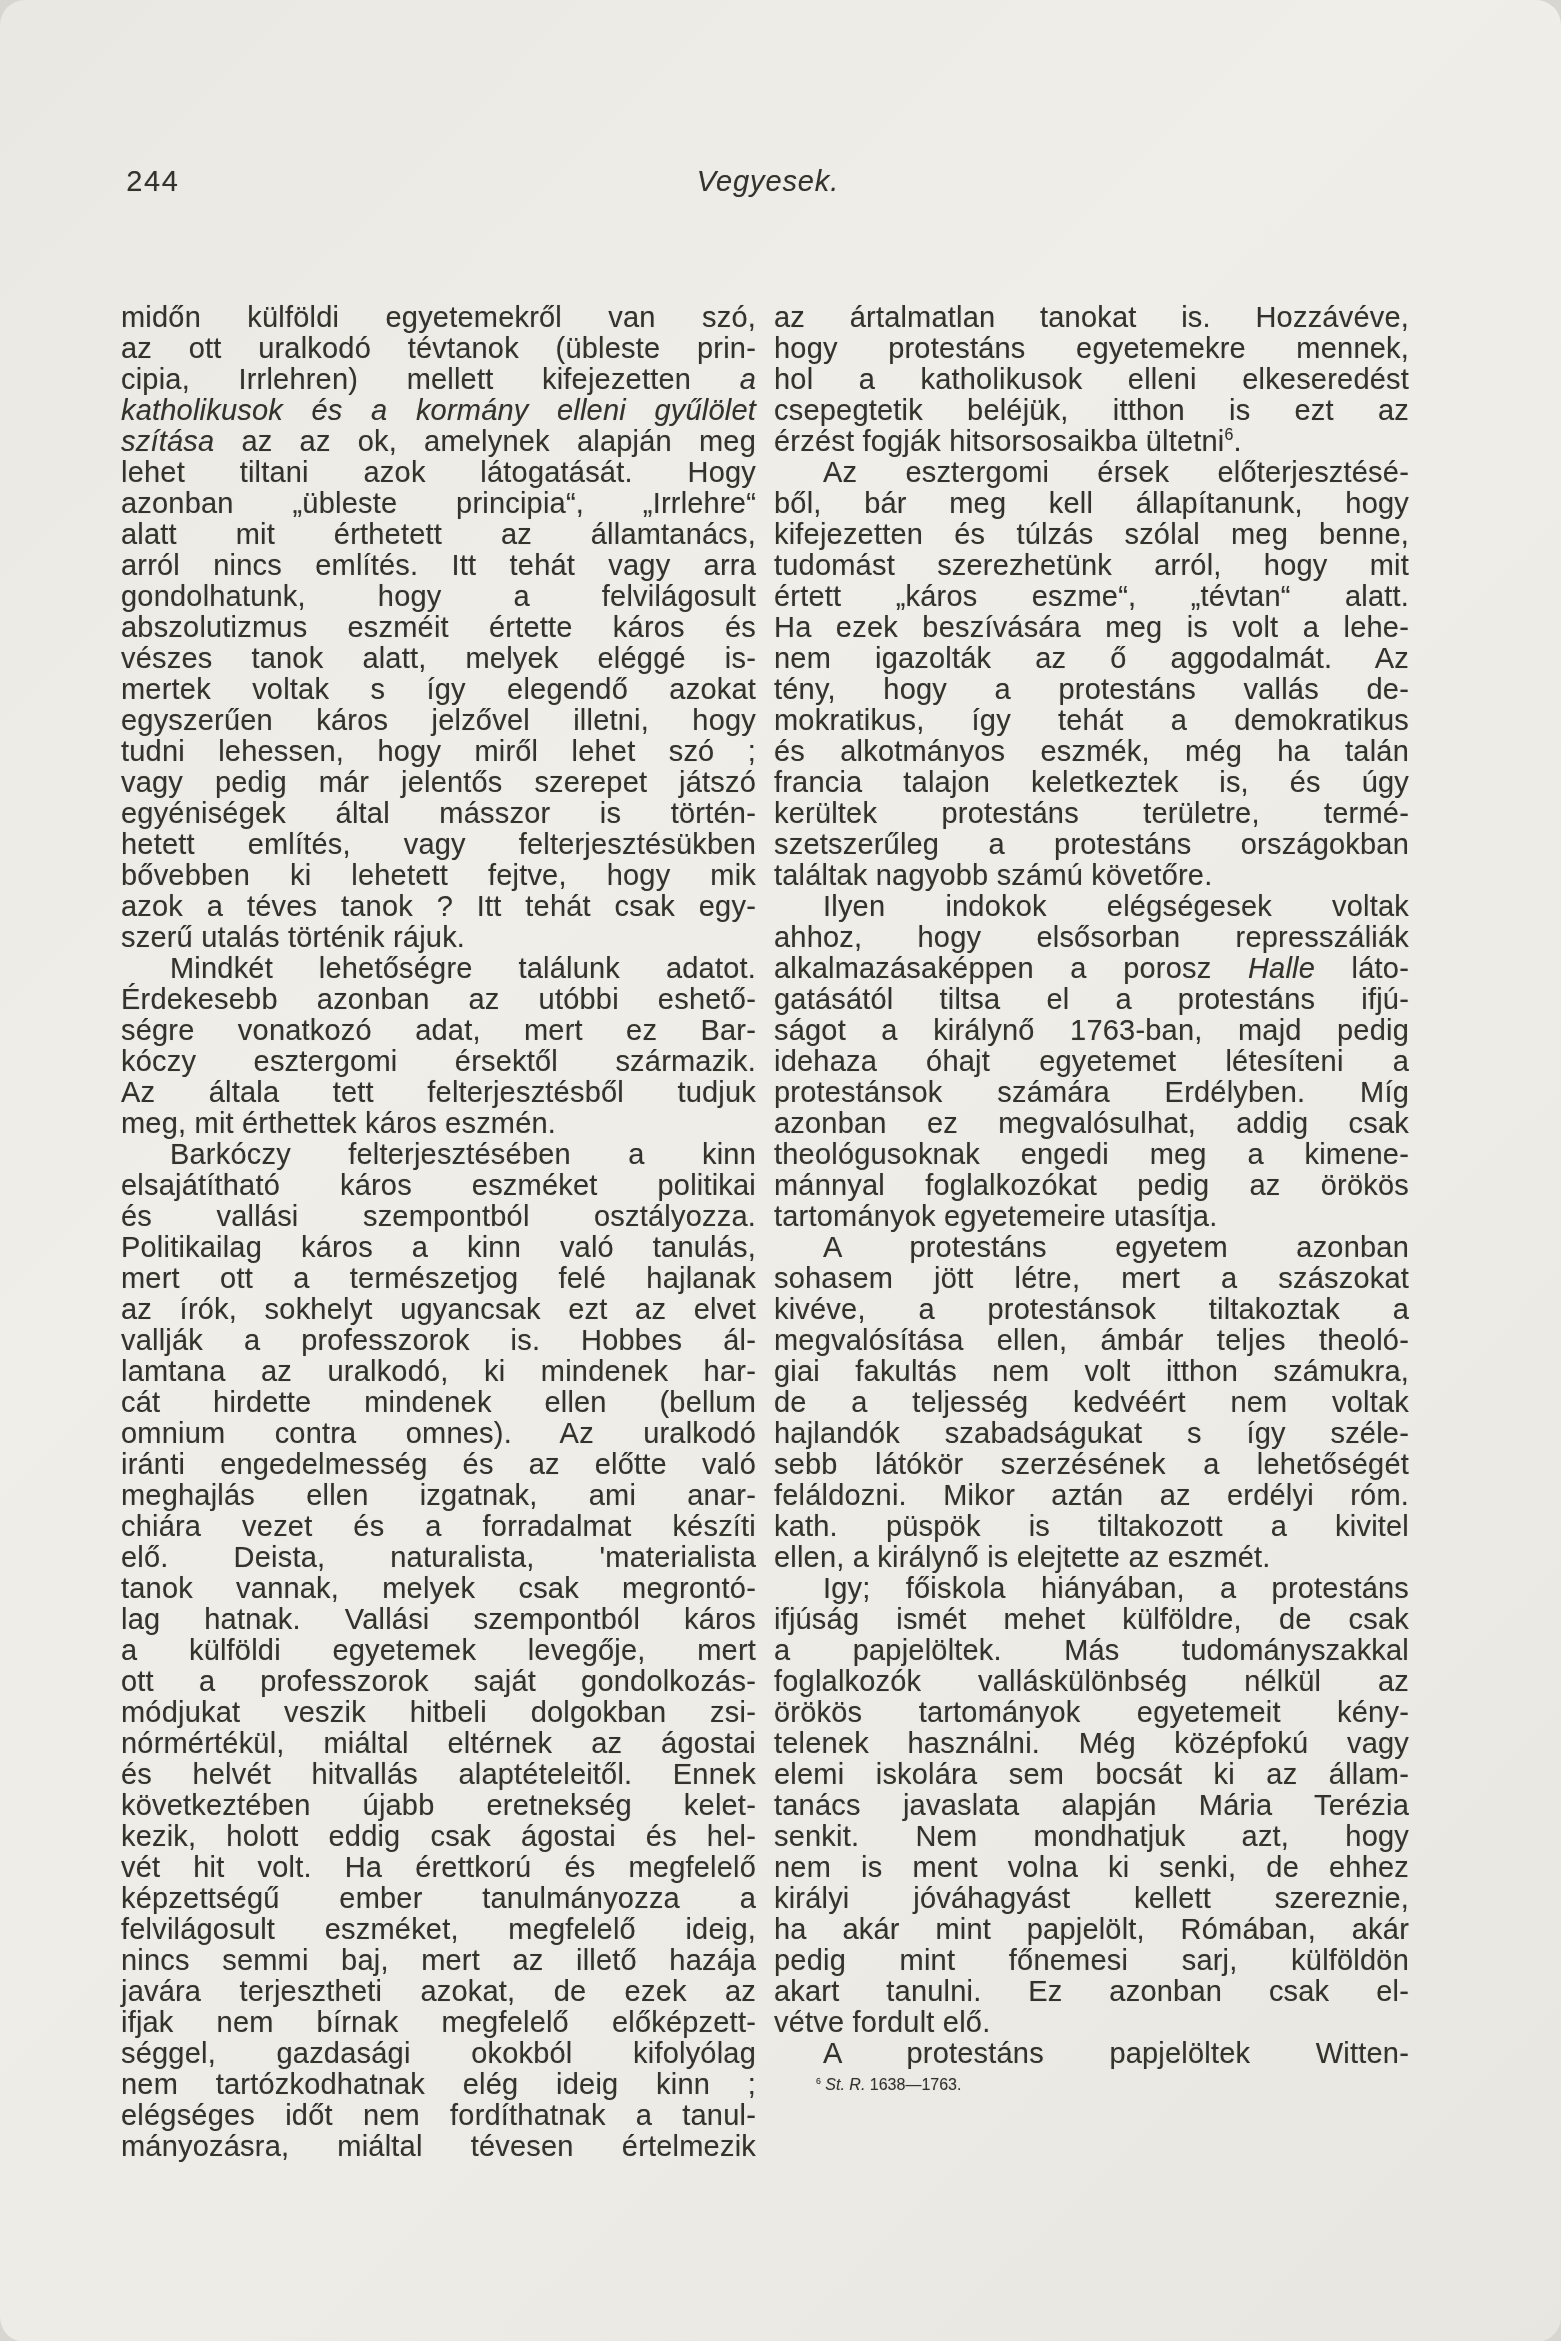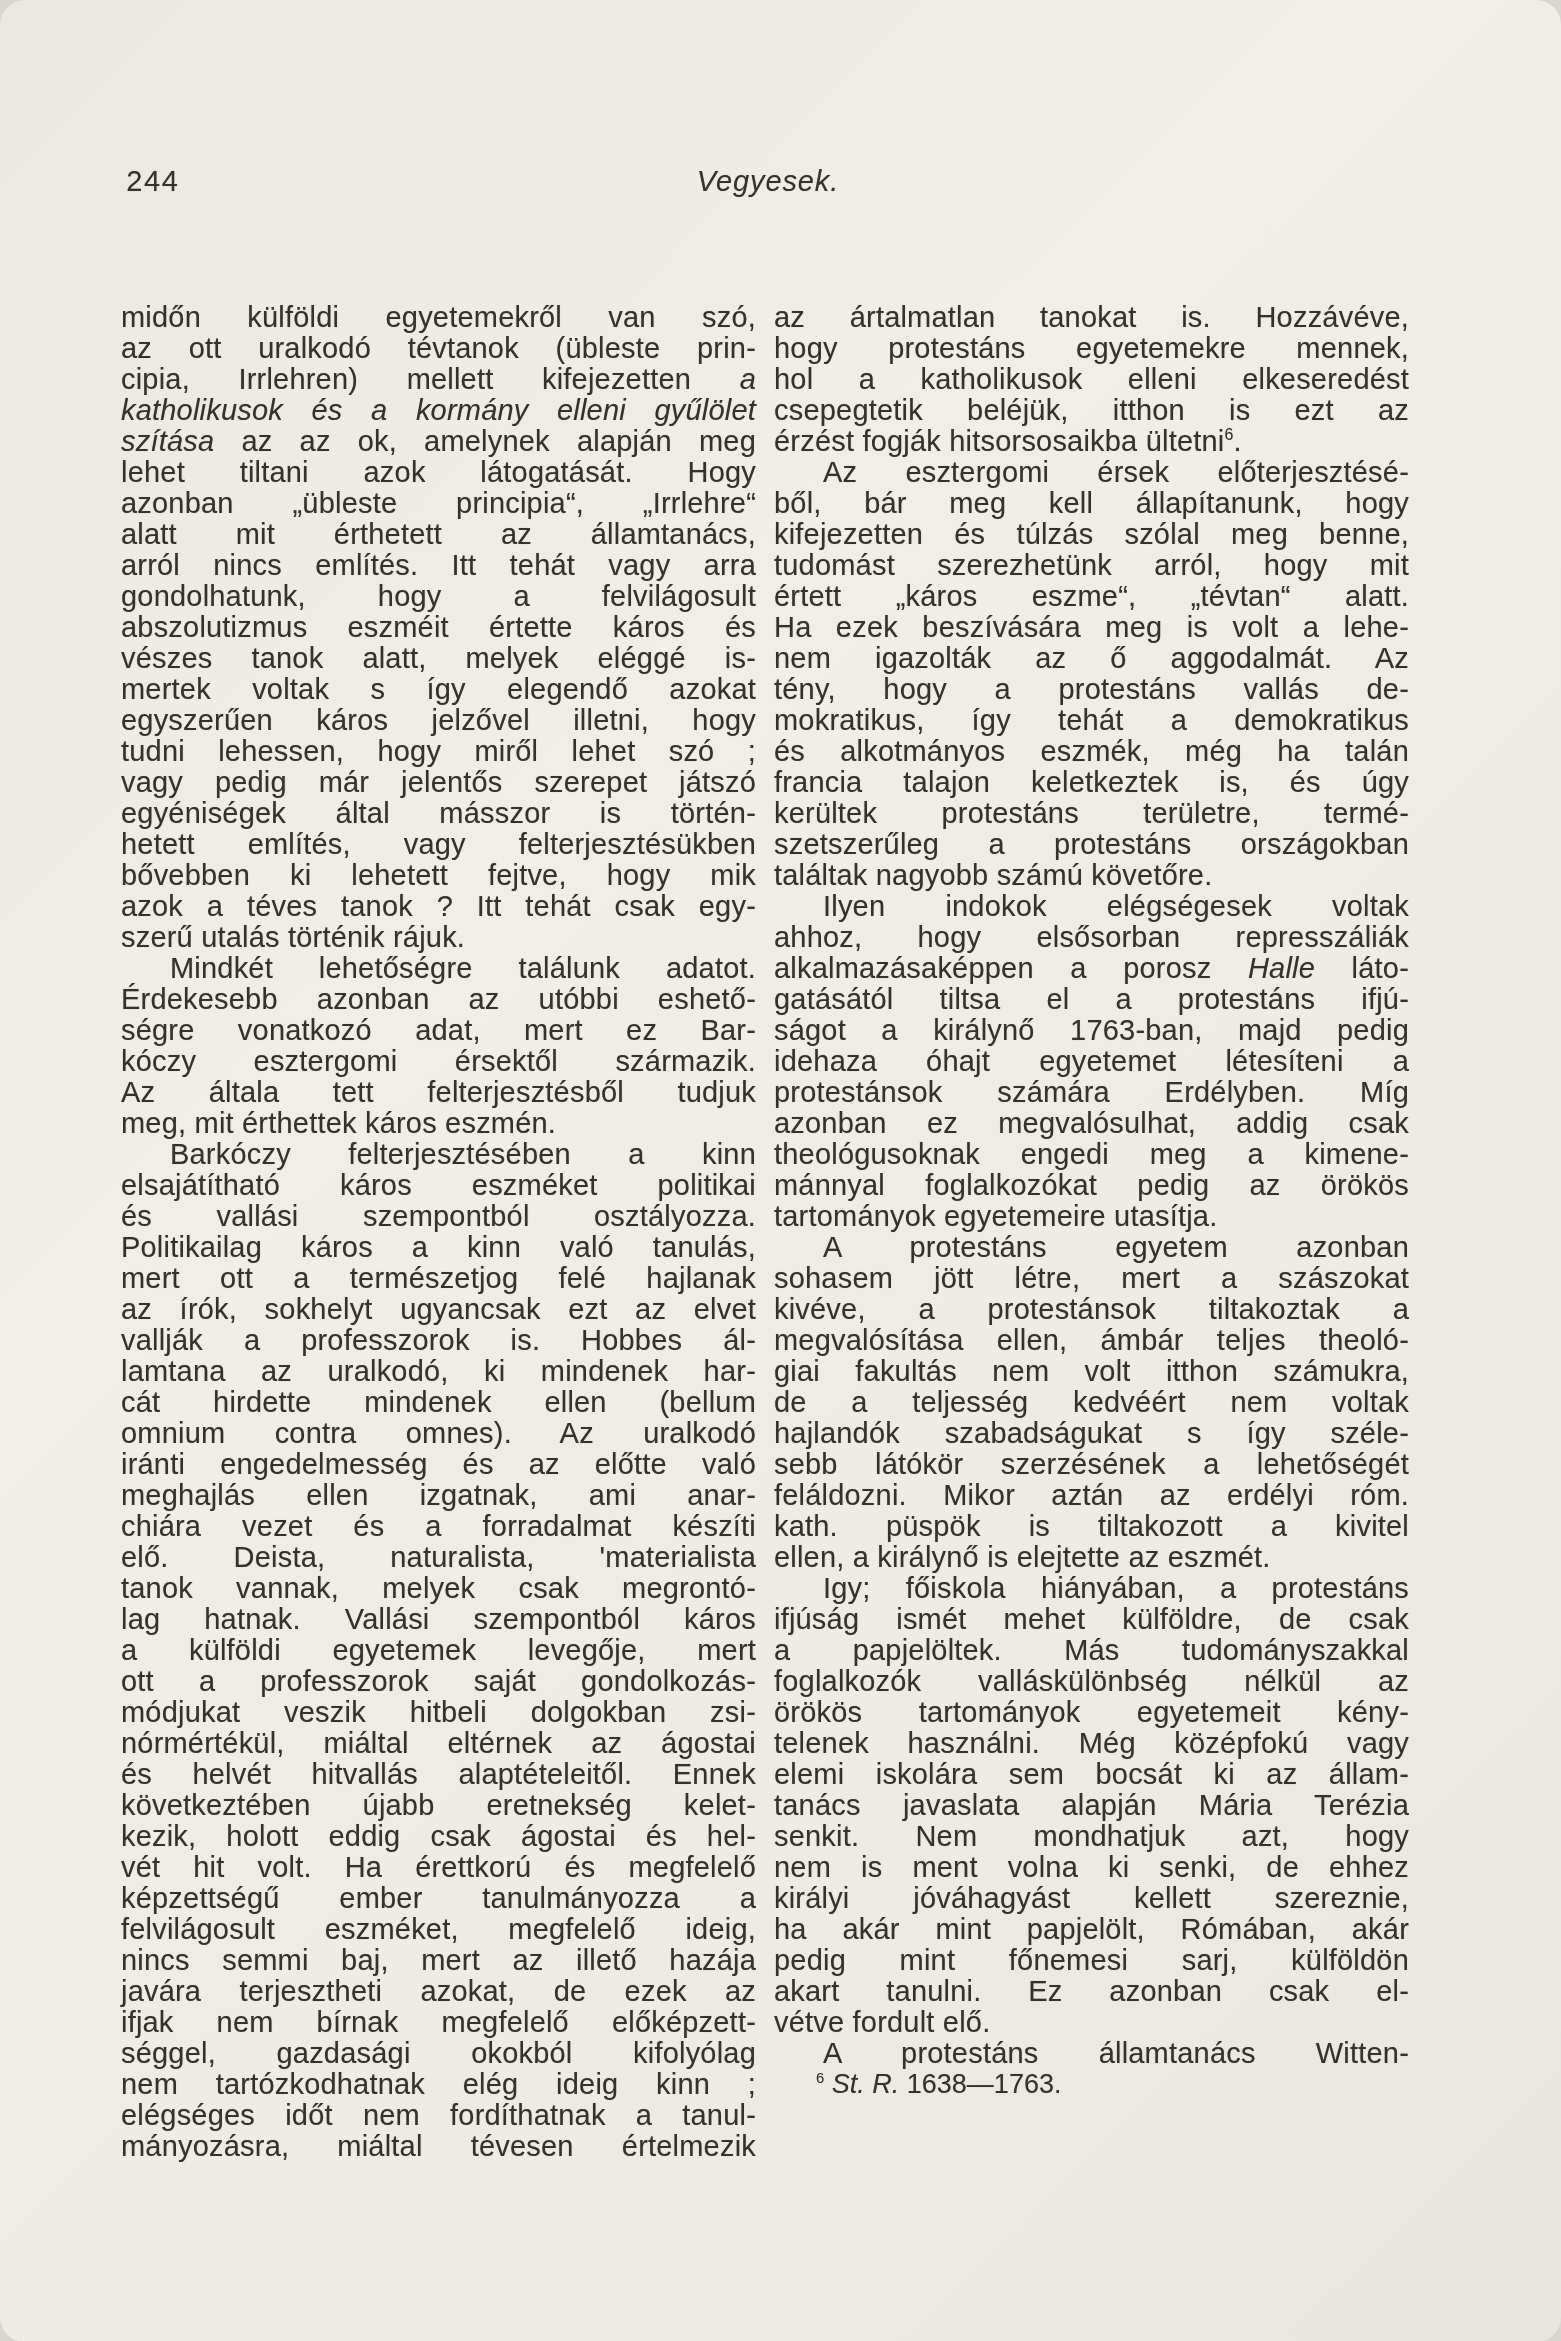--- a/index.html
+++ b/index.html
@@ -41,21 +41,21 @@
     text-align-last:justify;
     letter-spacing:0.2px;
     text-shadow:0 0 0.9px rgba(53,51,44,.32);
     white-space:normal;
   }
   .line.last{text-align-last:left;}
   .line.indent{text-indent:49px;}
   .line i{font-style:italic;}
   sup{font-size:.55em;line-height:0;vertical-align:super;}
   .footnote{
-    font-size:27px;line-height:31px;
+    font-size:16px;line-height:31px;
     padding-left:42px;
     text-shadow:0 0 0.9px rgba(53,51,44,.3);
   }
   .footnote i{font-style:italic;}
 </style>
 </head>
 <body>
 
 <div class="page">
 
@@ -197,21 +197,21 @@
             <div class="line">tanács javaslata alapján Mária Terézia</div>
             <div class="line">senkit. Nem mondhatjuk azt, hogy</div>
             <div class="line">nem is ment volna ki senki, de ehhez</div>
             <div class="line">királyi jóváhagyást kellett szereznie,</div>
             <div class="line">ha akár mint papjelölt, Rómában, akár</div>
             <div class="line">pedig mint főnemesi sarj, külföldön</div>
             <div class="line">akart tanulni. Ez azonban csak el-</div>
             <div class="line last">vétve fordult elő.</div>
           </div>
           <div class="para">
-            <div class="line indent">A protestáns államtanács Witten-</div>
+            <div class="line indent">A protestáns papjelöltek Witten-</div>
           </div>
         </div>
       <div class="footnote"><sup>6</sup> <i>St. R.</i> 1638—1763.</div>
     </div>
   </div>
 
 </div>
 
 
 </body></html>

